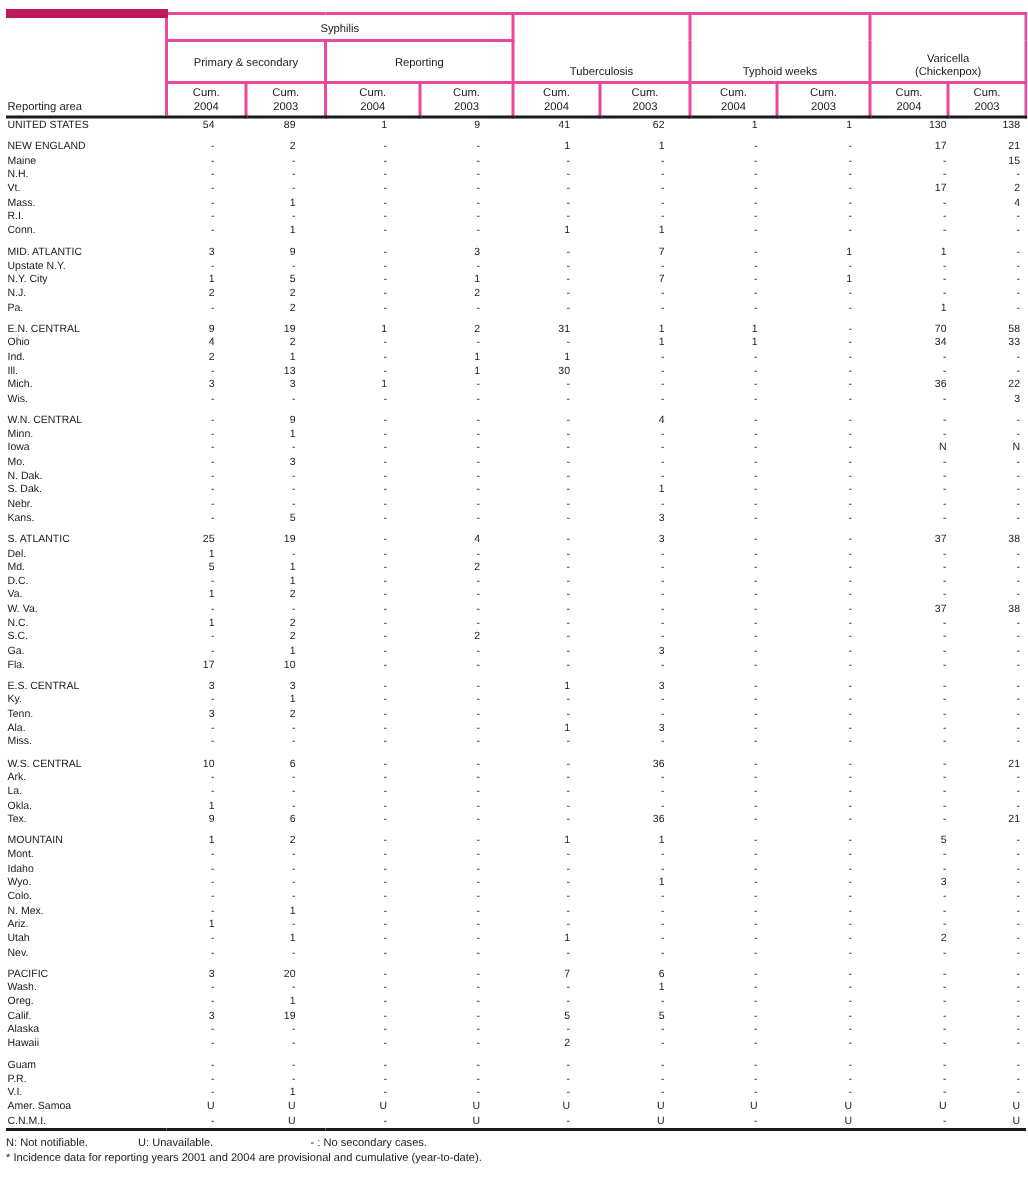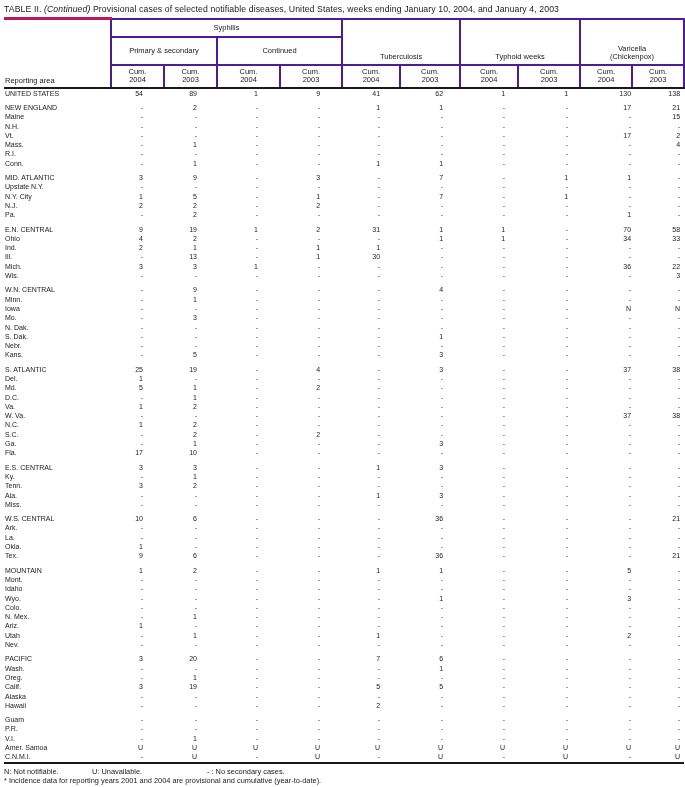--- a/index.html
+++ b/index.html
@@ -10,27 +10,27 @@
   }
   .title-block { padding:4px 4px 0 4px; font-size:8.7px; line-height:11px; letter-spacing:0.1px; }
   .title-line1 { white-space:nowrap; }
   .t-italic { font-style:italic; }
   table.main {
     border-collapse:collapse; table-layout:fixed;
     width:680px; margin-left:4px; margin-top:2px;
     border-bottom:2px solid #1a1a1a;
   }
   thead th { font-weight:normal; font-size:7.5px; color:#1a1a1a; }
-  th.box { border:2px solid #4c1d95; text-align:center; vertical-align:middle; }
+  th.box { border:2px solid #ec4899; text-align:center; vertical-align:middle; }
   th.grp-top { height:18px; }
   th.grp-tall { vertical-align:bottom; padding-bottom:2px; line-height:8.5px; }
   th.sub { height:28px; }
   th.cum { height:23px; line-height:8.6px; padding:2px 0;margin-top:16px; }
   th.ra {
-    border-top:3px solid #be185d; border-bottom:2px solid #1a1a1a;
+    border-top:6px solid #be185d; border-bottom:2px solid #1a1a1a;
     text-align:left; vertical-align:bottom; padding:0 0 2px 1px; font-size:7.5px;
   }
   th.cum.thick, th.box.thick { border-bottom:2px solid #1a1a1a; }
   tbody td { font-size:7px; line-height:9.3px; height:9.3px; padding:0; white-space:nowrap; color:#1a1a1a; }
   td.area { text-align:left; padding-left:1px; }
   td.num { text-align:right; }
   td.c0{padding-right:21px} td.c1{padding-right:20px} td.c2{padding-right:22px}
   td.c3{padding-right:22px} td.c4{padding-right:20px} td.c5{padding-right:17px}
   td.c6{padding-right:13px} td.c7{padding-right:12px} td.c8{padding-right:1px}
   td.c9{padding-right:4px}
@@ -39,21 +39,20 @@
   .fn-seg0 { display:inline-block; width:88px; }
   .fn-seg1 { display:inline-block; width:115px; }
   .fn-seg2 { display:inline-block; }
 </style>
 </head>
 <body>
 
 <div class="page">
 
   <div class="title-block">
-    <div class="title-line1"><span>TABLE II. </span><span class="t-italic">(Continued)</span><span> Provisional cases of selected notifiable diseases, United States, weeks ending January 10, 2004, and January 4, 2003</span></div>
   </div>
 
   <table class="main">
     <colgroup>
       <col style="width:107px">
         <col style="width:53px">
         <col style="width:53px">
       <col style="width:63px">
         <col style="width:62px">
         <col style="width:58px">
@@ -69,21 +68,21 @@
         <th class="box grp-top" colspan="4">Syphilis</th>
         <th class="box grp-tall" colspan="2" rowspan="2">Tuberculosis</th>
         <th class="box grp-tall" colspan="2" rowspan="2">Typhoid weeks</th>
         <th class="box grp-tall" colspan="2" rowspan="2">
           <div>Varicella</div>
           <div>(Chickenpox)</div>
         </th>
       </tr>
       <tr>
         <th class="box sub" colspan="2">Primary &amp; secondary</th>
-        <th class="box sub" colspan="2">Continued</th>
+        <th class="box sub" colspan="2">Reporting</th>
       </tr>
       <tr>
         <th class="box cum thick">
             <div>Cum.</div>
             <div>2004</div>
           </th>
         <th class="box cum thick">
             <div>Cum.</div>
             <div>2003</div>
           </th>

